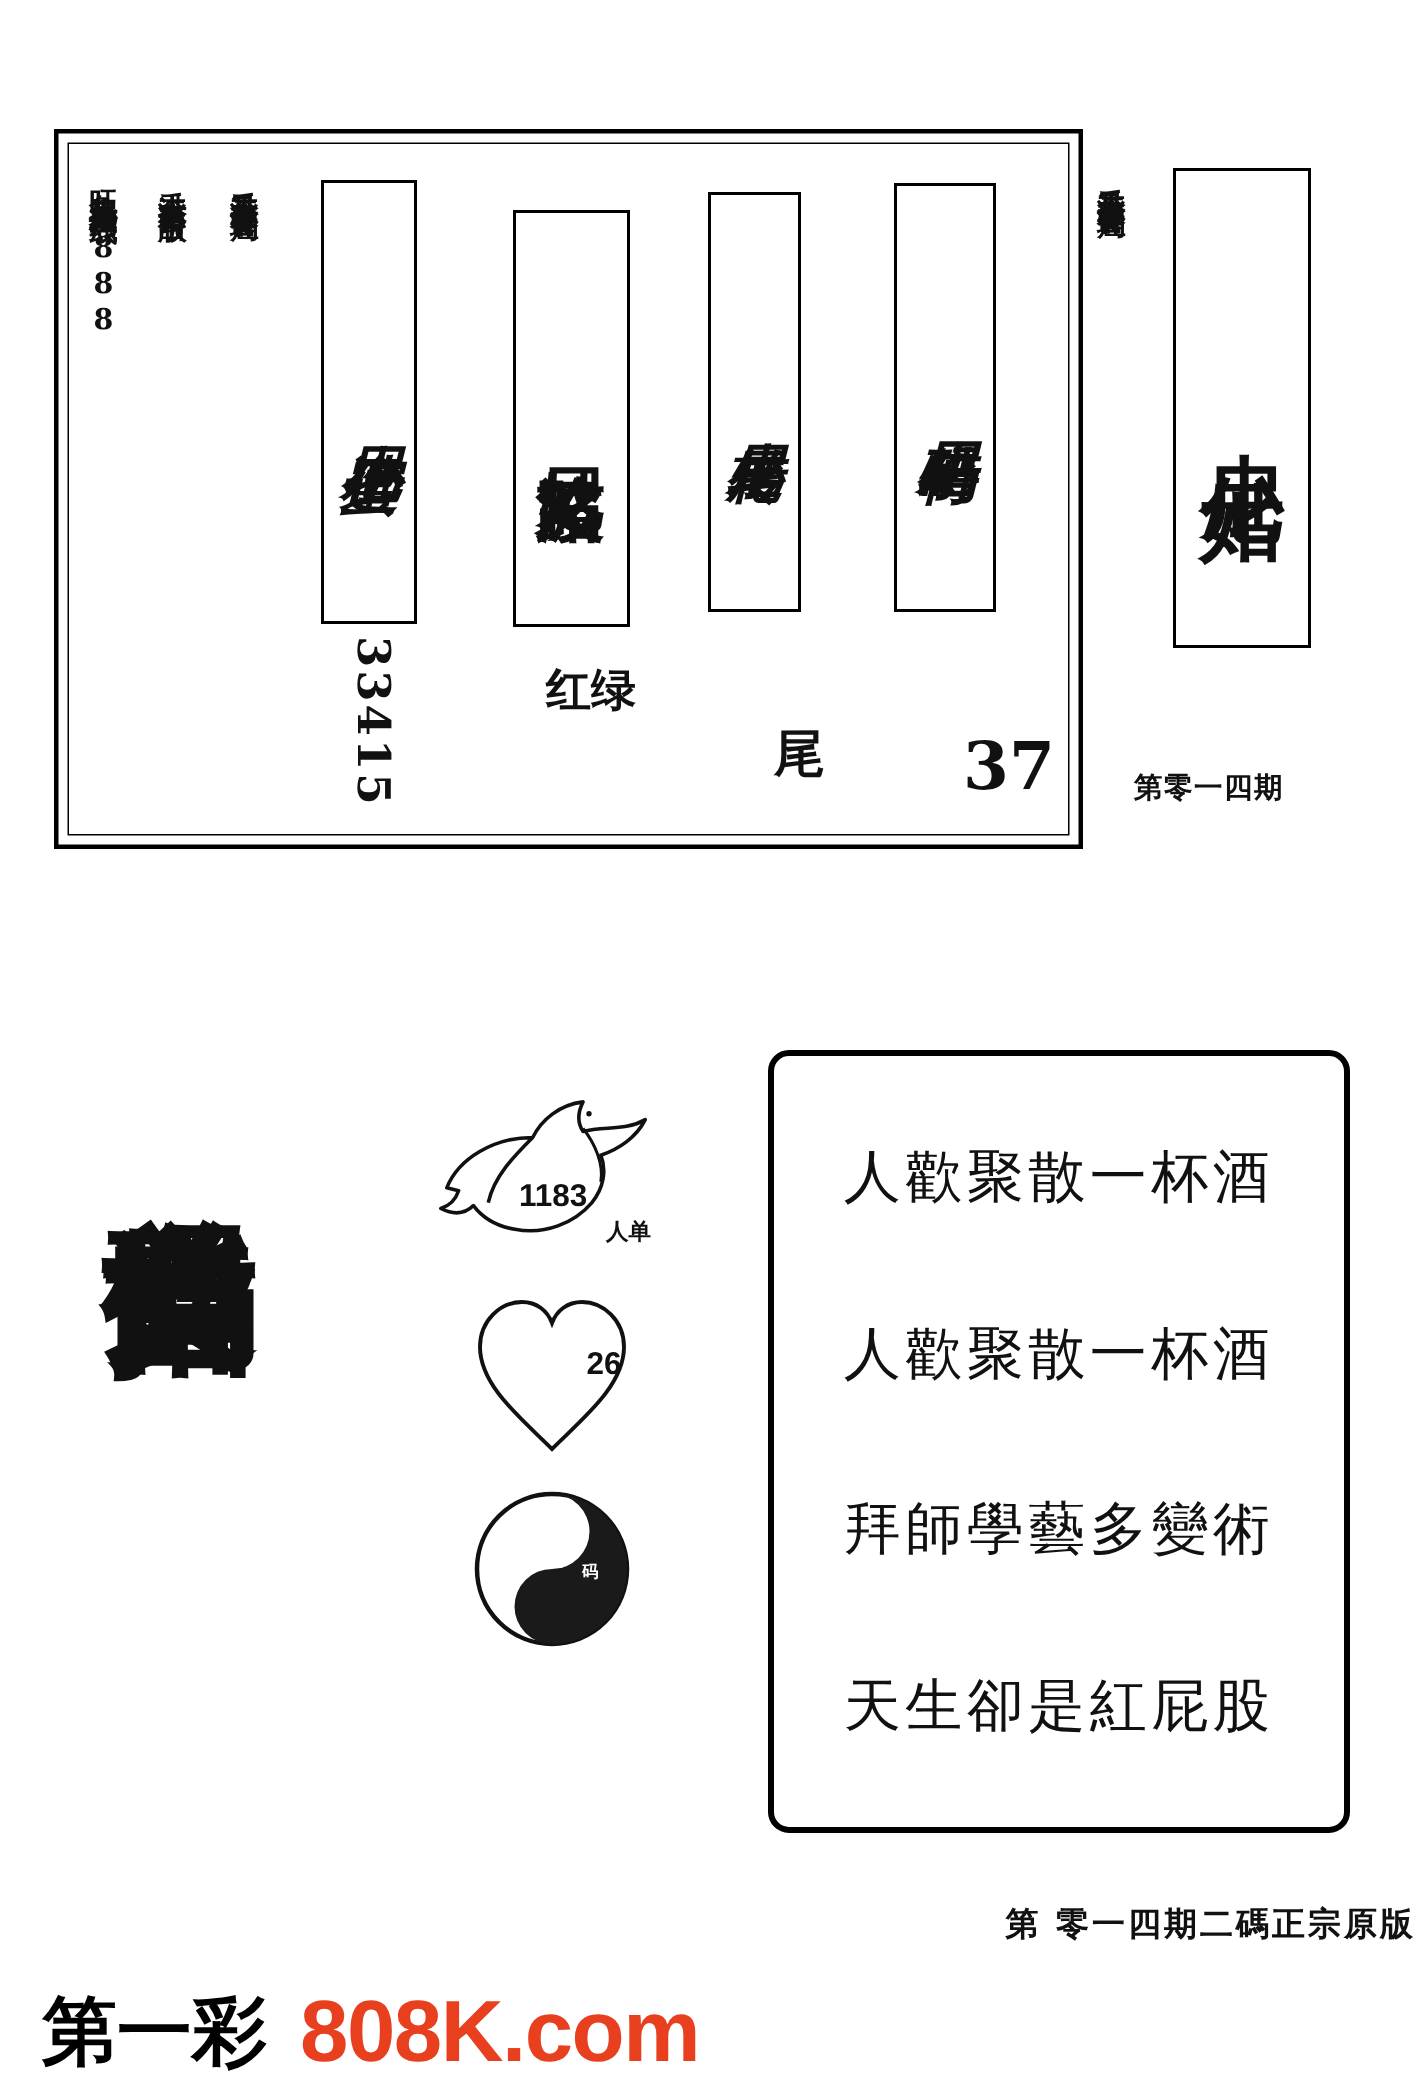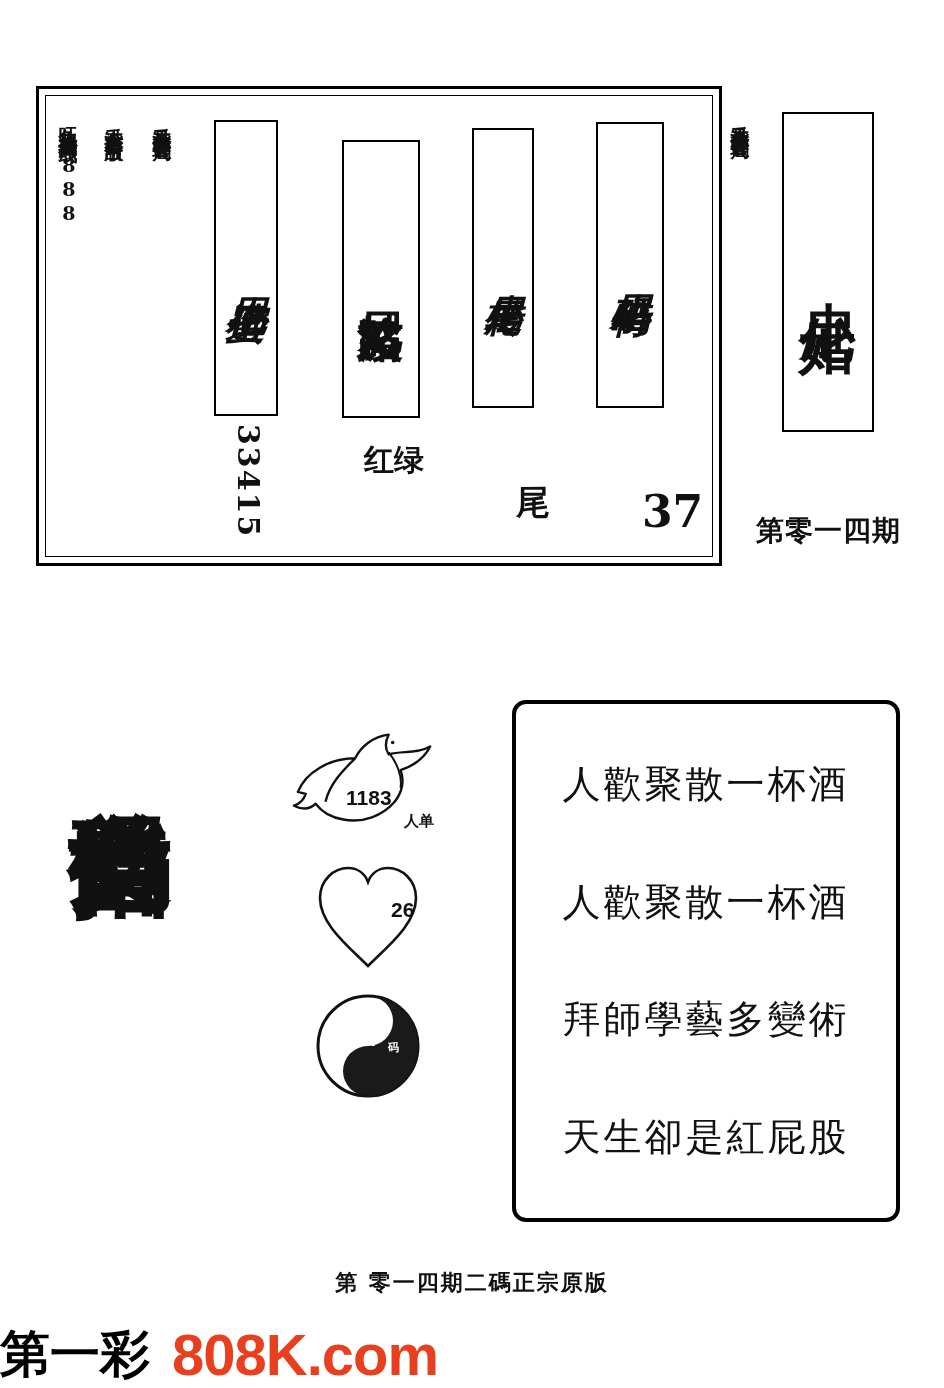--- a/index.html
+++ b/index.html
@@ -69,21 +69,21 @@
   .val {
     position:absolute; font-weight:bold;
   }
   #val-33415 { left:232px; top:424px; font-size:30px; }
   #val-33415 .vtext { writing-mode:vertical-rl; text-orientation:sideways; }
   #val-hongl  { left:364px; top:440px; font-size:30px; }
   #val-wei    { left:516px; top:480px; font-size:34px; }
   #val-37     { left:620px; top:486px; font-size:44px;margin-left:22px; }
 
   #col-right-bureau { left:730px; top:110px; height:300px; font-size:19px; font-weight:bold; }
-  #val-period { position:absolute; left:756px; top:512px; font-size:28px; font-weight:bold; letter-spacing:1px;}
+  #val-period { position:absolute; left:756px; top:512px; font-size:19px; font-weight:bold; letter-spacing:1px;}
 
   
   #big-title {
     position:absolute; left:68px; top:648px; width:160px;
     font-size:104px; font-weight:bold; line-height:1.02;
     font-family:"DejaVu Serif", serif;
     letter-spacing:0;
   }
   #big-title .vtext { writing-mode:vertical-rl; text-orientation:upright; }
 
@@ -113,31 +113,31 @@
   .poem-line {
     text-align:center;
     font-size:38px;
     letter-spacing:3px;
     font-family:Liberation Sans, sans-serif;
     white-space:nowrap;
   }
 
   
   #caption {
-    position:absolute; left:0; top:1268px; width:944px; text-align:center;
+    position:absolute; left:0; top:1268px; width:944px; text-align:right;
     font-size:22px; font-weight:bold; letter-spacing:2px;
   }
 
   
   #footer {
     position:absolute; left:0; top:1320px; width:944px; height:68px;
     display:flex; align-items:center;
   }
   #footer-cn {
-    font-size:50px; font-weight:bold; color:#000; 
+    font-size:50px; font-weight:bold; color:#000; margin-left:28px;
     letter-spacing:0px; font-family:"DejaVu Serif", serif;
   }
   #footer-url {
     font-size:58px; font-weight:bold; color:#e8401f; margin-left:22px;
     font-family:"Liberation Sans", sans-serif; letter-spacing:-1px;
   }
 </style>
 </head>
 <body>
 

